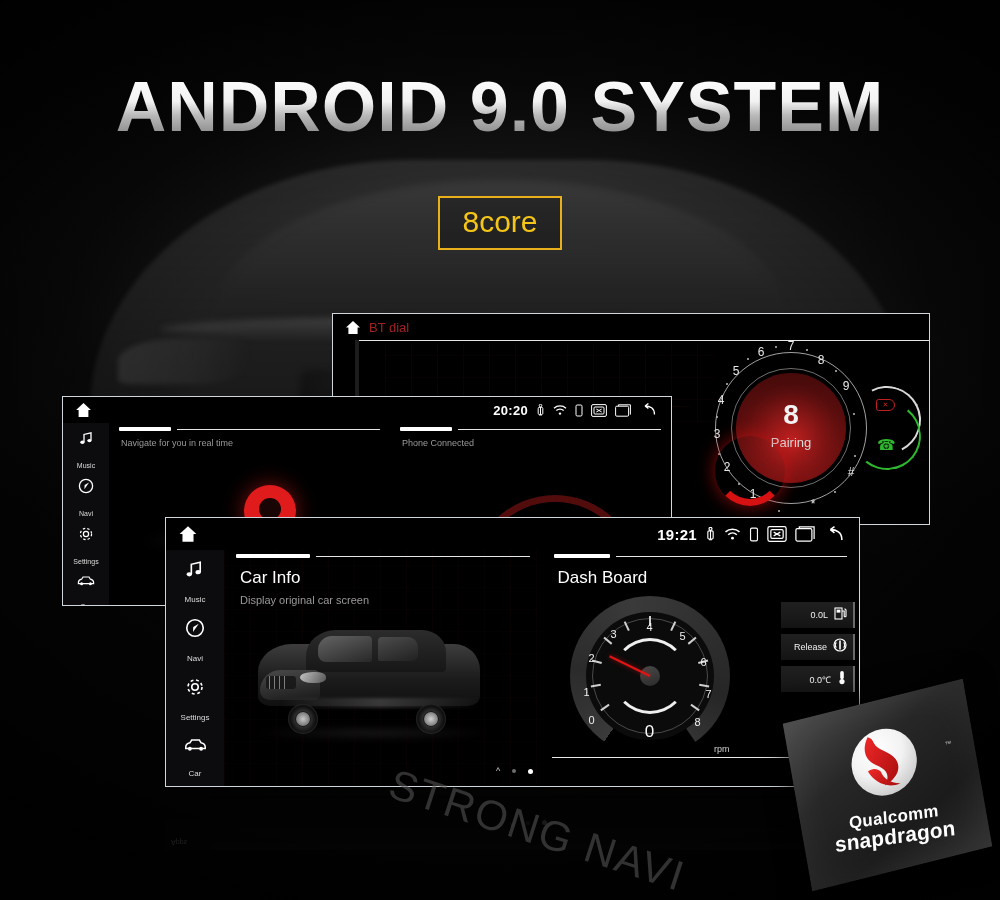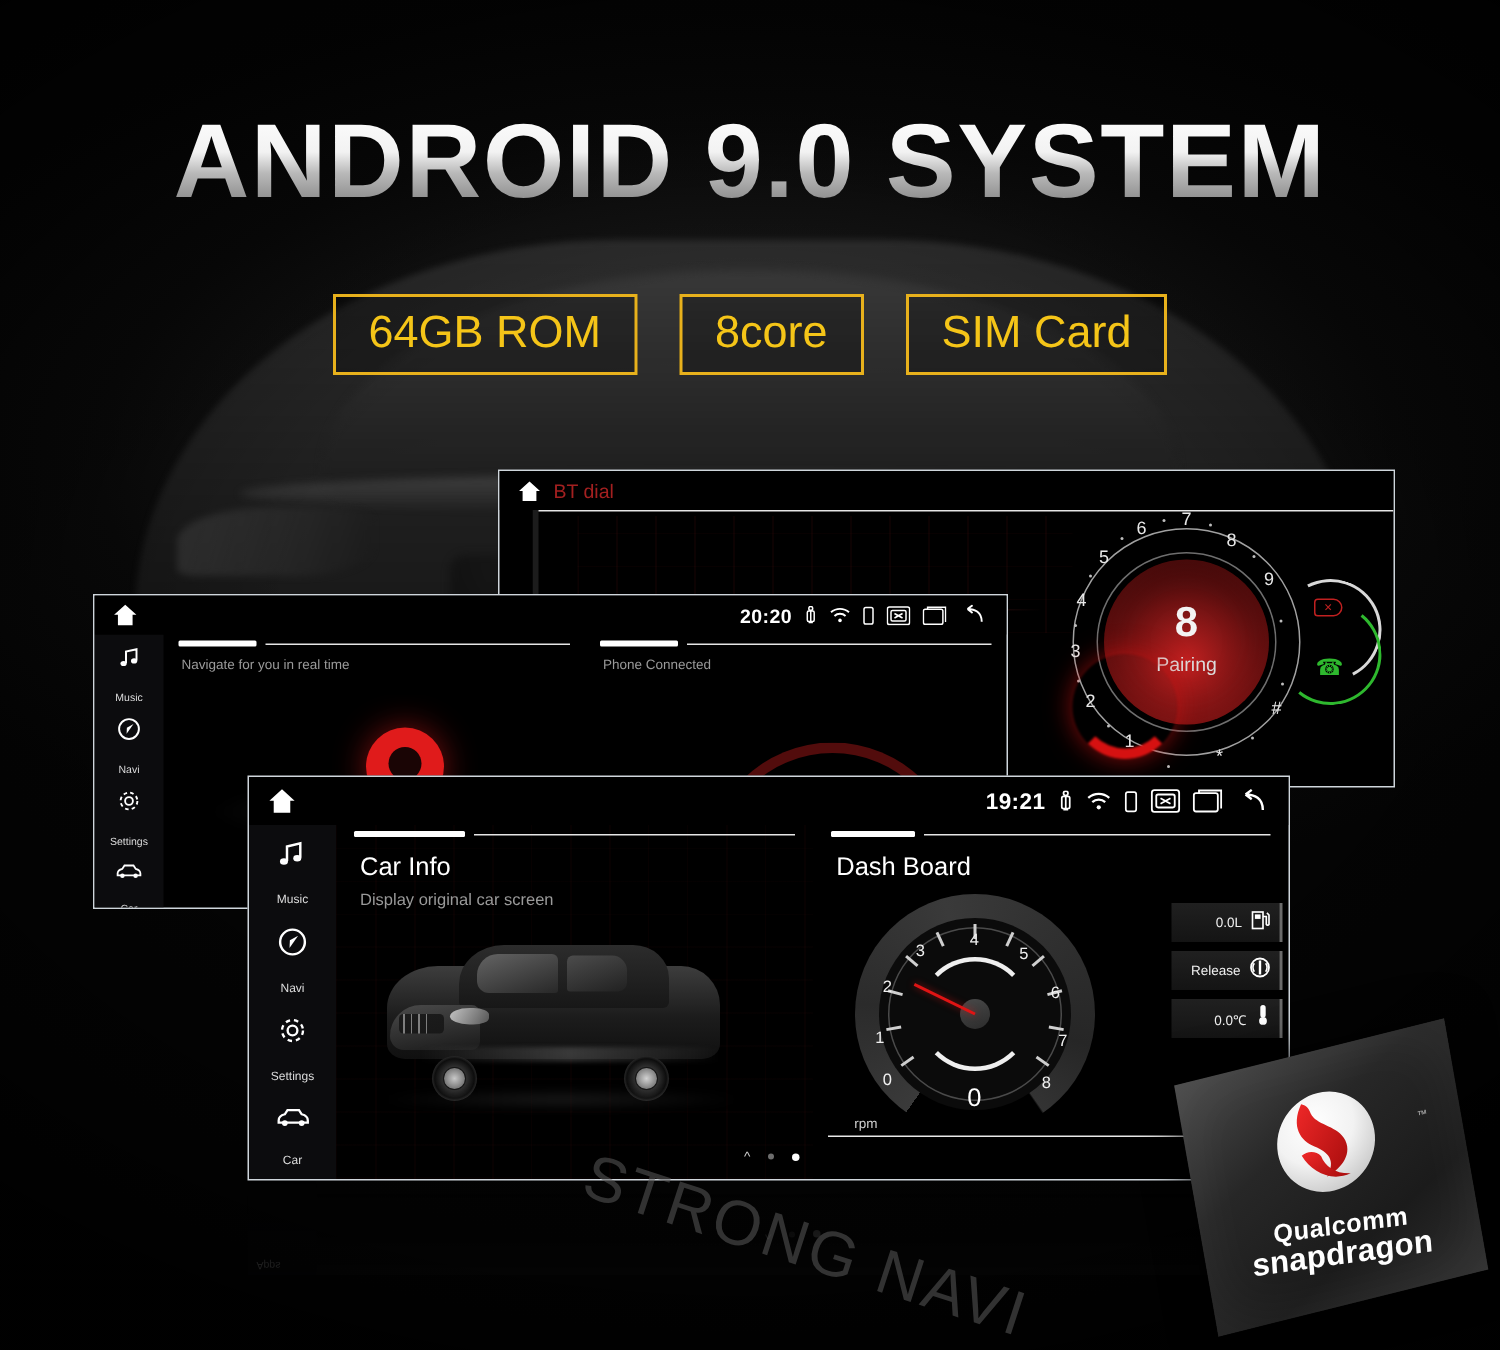--- a/index.html
+++ b/index.html
@@ -137,21 +137,21 @@
   .tach .ringA { position:absolute; inset:0; border-radius:50%;
      background:conic-gradient(from 215deg,#3a3a3a 0deg,#2b2b2b 60deg,#3a3a3a 130deg,#262626 250deg,#333 290deg,transparent 291deg 360deg); }
   .tach .ringB { position:absolute; border-radius:50%; background:#0b0b0b; }
   .tach .scale { position:absolute; border-radius:50%; border:1px solid #4a4a4a; }
   .tick { position:absolute; background:#cfcfcf; transform-origin:50% 100%; }
   .tnum { position:absolute; color:#f0f0f0; font-size:11px; transform:translate(-50%,-50%); }
   .tach .innerArc { position:absolute; border-radius:50%; border:3px solid transparent; border-top-color:#efefef; border-bottom-color:#efefef; }
   .hub { position:absolute; border-radius:50%; background:linear-gradient(160deg,#4a4a4a,#2b2b2b); }
   .needle { position:absolute; height:2px; background:#e01414; transform-origin:100% 50%; box-shadow:0 0 5px rgba(224,20,20,.6); }
   .rpm-val { position:absolute; color:#fff; font-size:17px; width:100%; text-align:center; }
-  .rpm-lbl { position:absolute; color:#cfcfcf; font-size:9px; width:100%; text-align:left; }
+  .rpm-lbl { position:absolute; color:#cfcfcf; font-size:9px; width:100%; text-align:right; }
 
   .info-stack { position:absolute; right:4px; top:52px; width:74px; display:flex; flex-direction:column; gap:6px; }
   .info-row { background:linear-gradient(180deg,#202020,#141414); border-right:2px solid #6a6a6a;
     display:flex; align-items:center; justify-content:flex-end; gap:6px; padding:5px 6px; height:26px; }
   .info-val { color:#f0f0f0; font-size:9px; }
 
   .car-photo { position:absolute; }
   .pagedots { position:absolute; display:flex; align-items:center; gap:12px; }
   .pd { width:4px; height:4px; border-radius:50%; background:#6d6d6d; }
   .pd.on { background:#fff; width:5px; height:5px; }
@@ -196,23 +196,21 @@
   <div class="car-light-l"></div>
   <div class="car-light-r"></div>
   <div class="car-grille"></div>
   <div class="car-accent"></div>
 </div>
 <div class="vignette"></div>
 
 <div class="headline">ANDROID 9.0 SYSTEM</div>
 
 <div class="chips">
-  <div class="chip">64GB ROM</div>
   <div class="chip">8core</div>
-  <div class="chip">SIM Card</div>
 </div>
 
 <div class="screen" style="left:332px; top:313px; width:598px; height:212px;">
   <div class="topbar">
     <span class="home-ico">
       <svg width="16" height="15" viewBox="0 0 16 15">
           <path d="M8 1 L15 7.4 H12.6 V14 H3.4 V7.4 H1 Z" fill="#fff"></path>
         </svg>
     </span>
     <span class="bt-title">BT dial</span>

